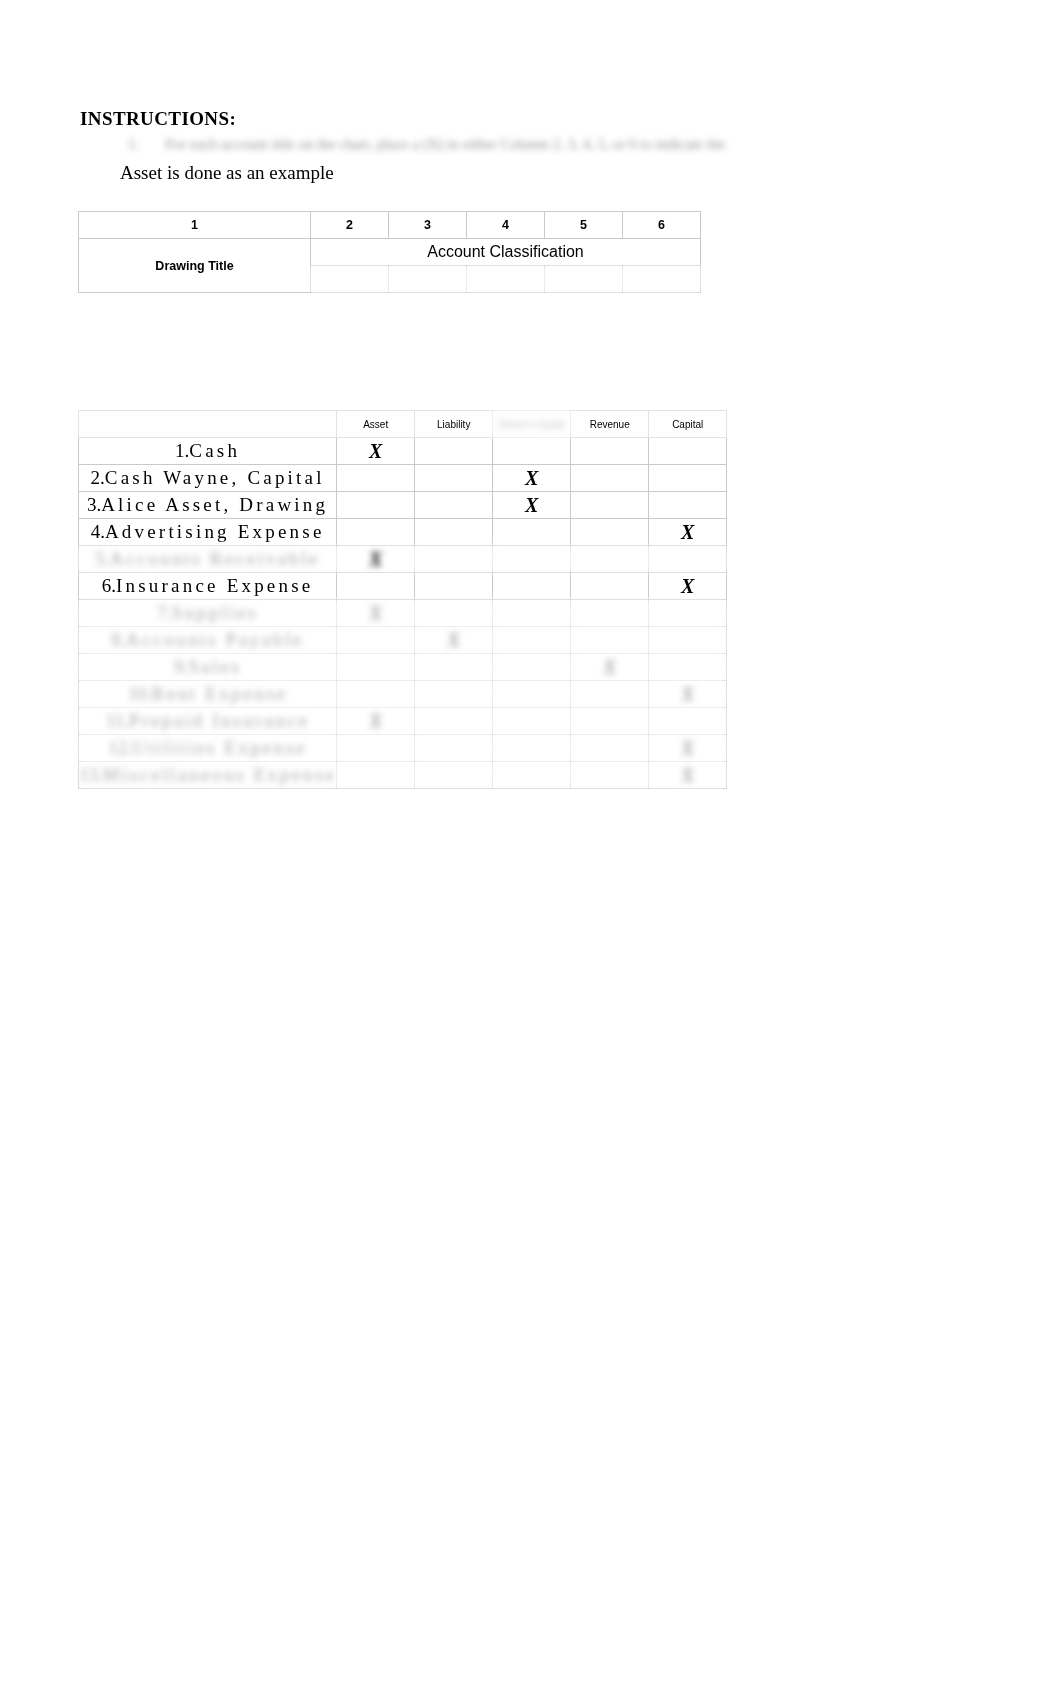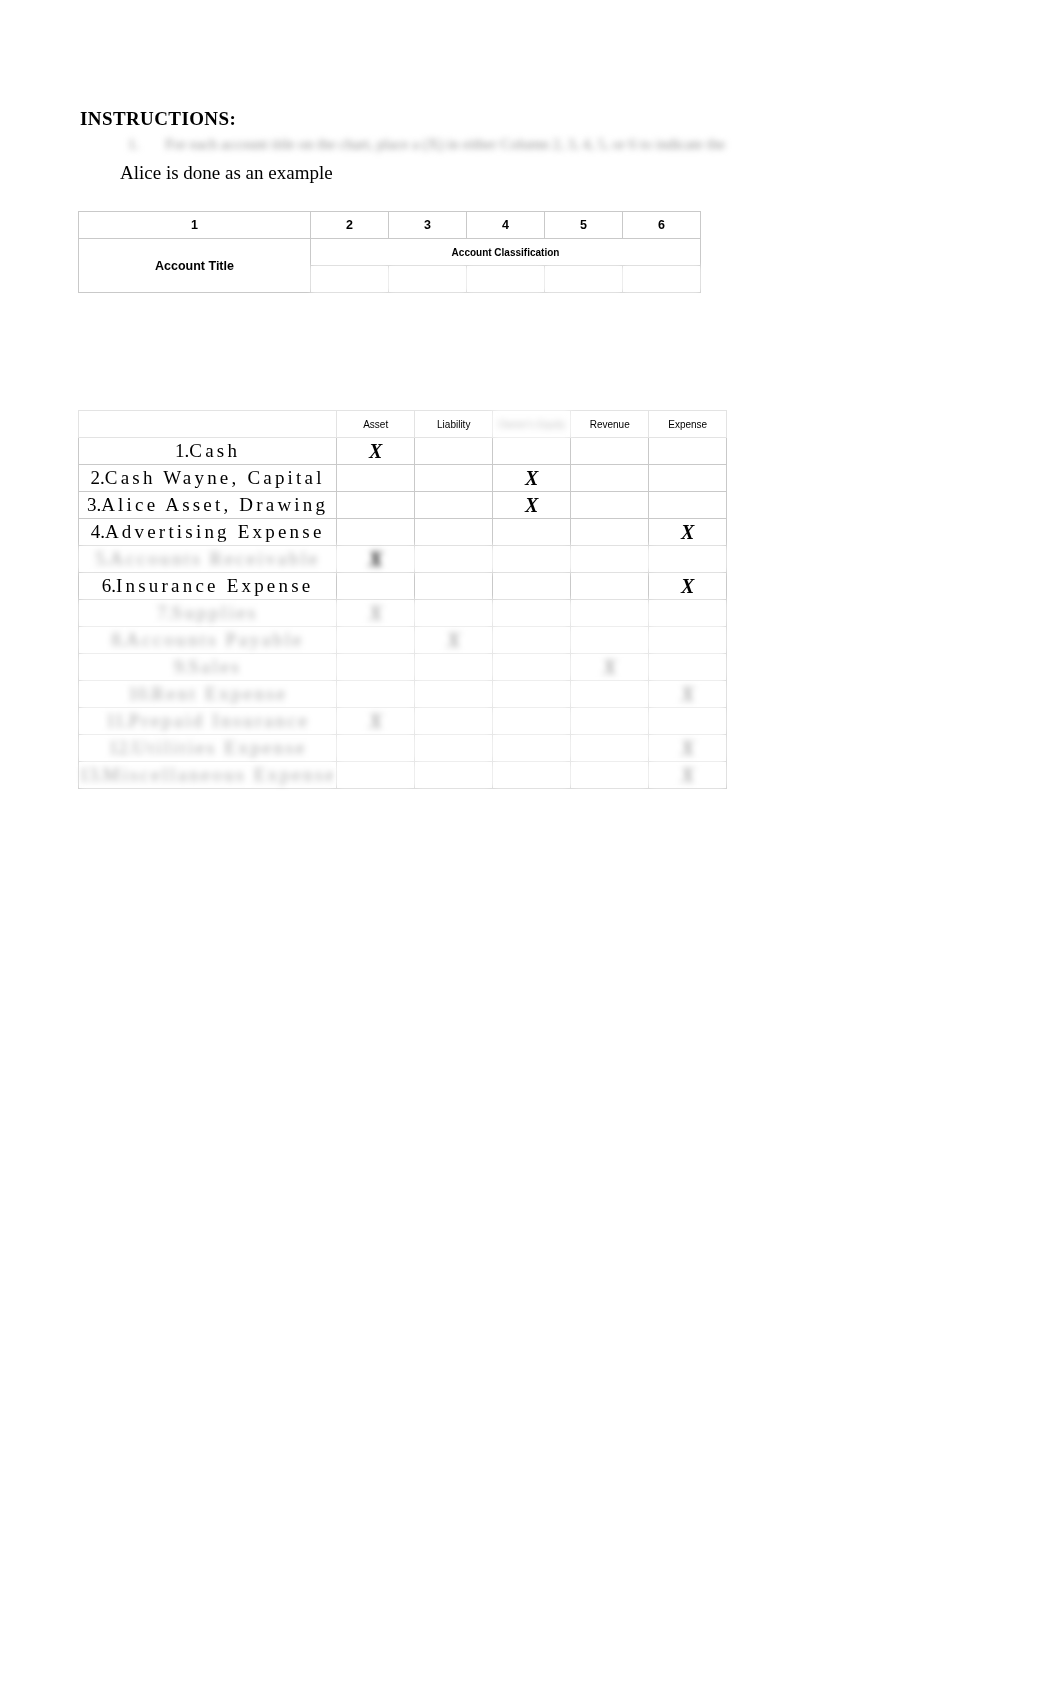--- a/index.html
+++ b/index.html
@@ -70,22 +70,22 @@
   }
   .c-title { width: 232px; }
   .c-col   { width: 78px; }
 
   .numhdr {
     font-weight: bold;
     font-size: 12.5px;
     background: #f2f2f2;
   }
   .acct-class {
-    font-weight: bold;
-    font-size: 10px;
+    font-weight: normal;
+    font-size: 16px;
     background: #f2f2f2;
   }
   .acct-title-cell {
     font-weight: bold;
     font-size: 12.5px;
     height: 34px;
   }
   .faded td {
     color: #b4b4b4;
     filter: blur(2.6px);
@@ -130,21 +130,21 @@
 <body>
 
 <div class="page">
 
   <div class="instructions-title">INSTRUCTIONS:</div>
 
   <div class="instruction-item">
     <span class="num">1.</span><span>For each account title on the chart, place a (X) in either Column 2, 3, 4, 5, or 6 to indicate the</span>
   </div>
 
-  <div class="instruction-sub">Alice is done as an example</div>
+  <div class="instruction-sub">Asset is done as an example</div>
 
   <div class="tbl-wrap" id="table-top">
     <table class="grid">
       <colgroup>
         <col class="c-title">
           <col class="c-col">
           <col class="c-col">
         <col class="c-col">
           <col class="c-col">
           <col class="c-col">
@@ -152,21 +152,21 @@
       <tbody>
         <tr>
           <td class="numhdr">1</td>
           <td class="numhdr">2</td>
           <td class="numhdr">3</td>
           <td class="numhdr">4</td>
           <td class="numhdr">5</td>
           <td class="numhdr">6</td>
         </tr>
         <tr>
-          <td rowspan="2" class="acct-title-cell">Account Title</td>
+          <td rowspan="2" class="acct-title-cell">Drawing Title</td>
           <td class="acct-class" colspan="5">Account Classification</td>
         </tr>
         <tr class="faded">
           <td>&nbsp;</td>
           <td>&nbsp;</td>
           <td>&nbsp;</td>
           <td>&nbsp;</td>
           <td>&nbsp;</td>
         </tr>
       </tbody>
@@ -183,21 +183,21 @@
           <col class="c-col">
           <col class="c-col">
       </colgroup>
       <tbody id="main-body">
           <tr>
             <td class="colhdr" style="border-color: transparent;">&nbsp;</td>
             <td class="colhdr">Asset</td>
             <td class="colhdr">Liability</td>
             <td class="colhdr redacted">Owner's Equity</td>
             <td class="colhdr">Revenue</td>
-            <td class="colhdr">Expense</td>
+            <td class="colhdr">Capital</td>
           </tr>
           <tr>
             <td class="rowlabel"><span class="idx">1.</span><span>Cash</span></td>
             <td class="mark"><span>X</span></td>
             <td class="mark">&nbsp;</td>
             <td class="mark">&nbsp;</td>
             <td class="mark">&nbsp;</td>
             <td class="mark">&nbsp;</td>
           </tr>
           <tr>

